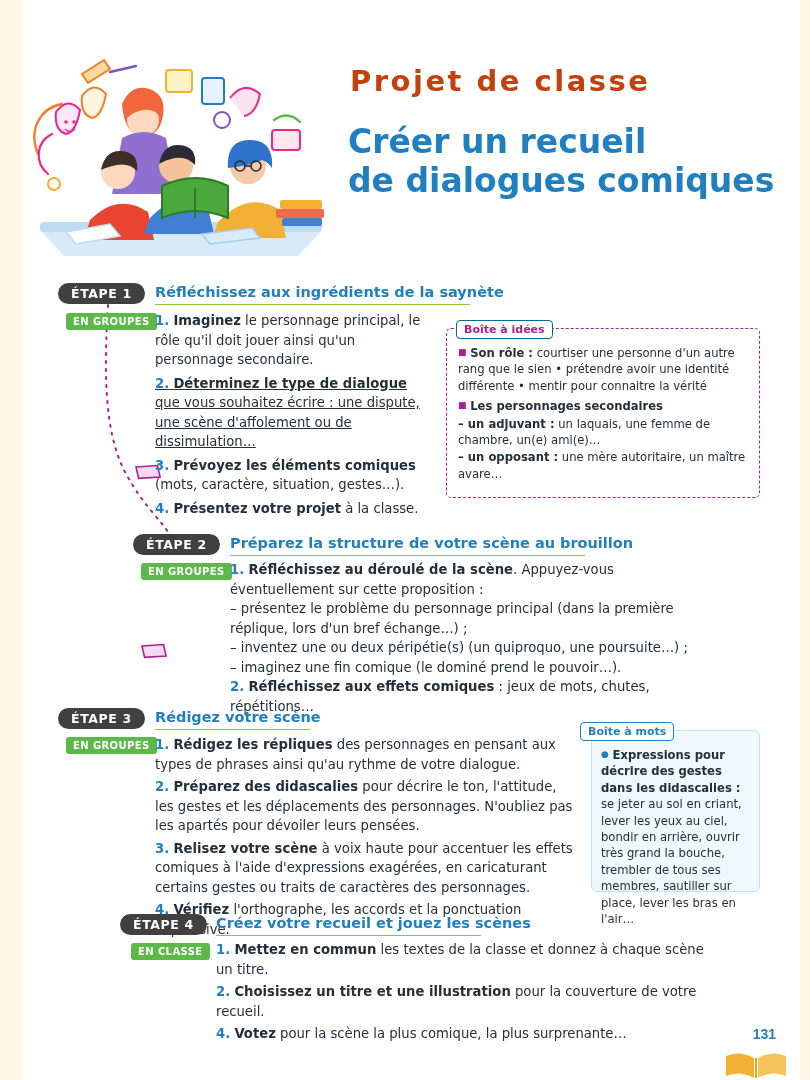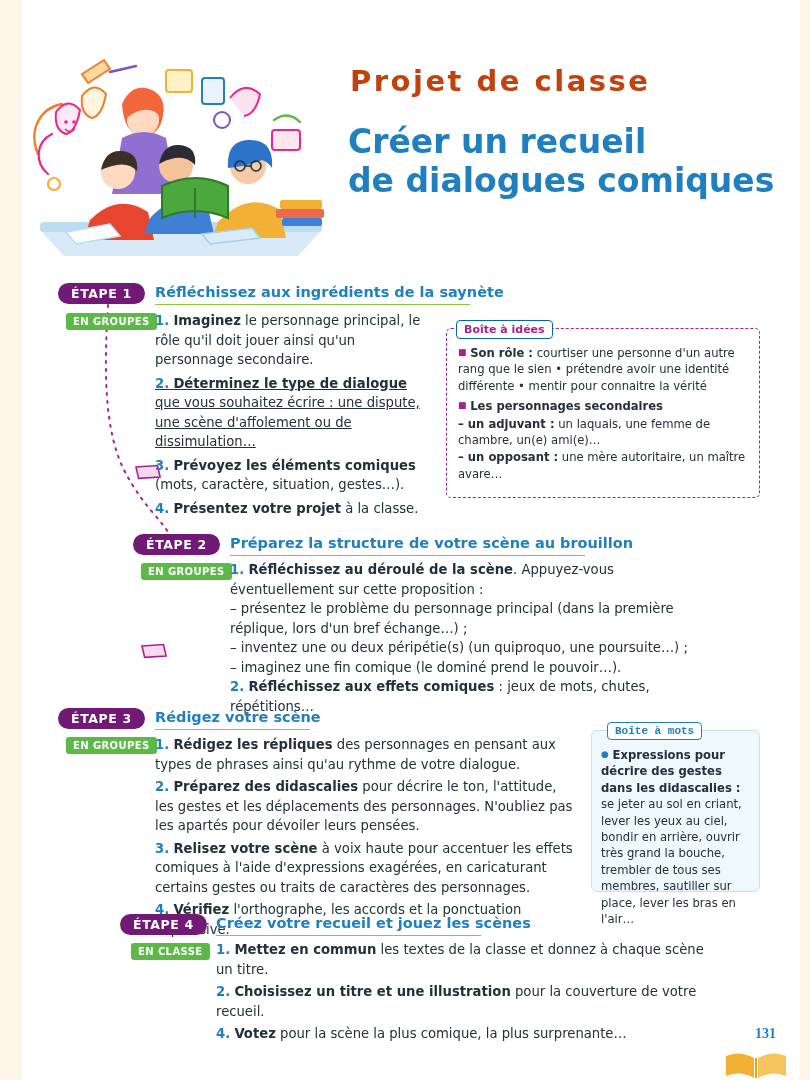--- a/index.html
+++ b/index.html
@@ -64,21 +64,21 @@
   .illus {
     position: absolute;
     left: 26px; top: 34px;
     width: 310px; height: 222px;
   }
 
   
   .step-badge {
     position: absolute;
     height: 21px;
-    background: #701a75;
+    background: #404040;
     color: #ffffff;
     border-radius: 11px;
     font-size: 12.5px;
     font-weight: bold;
     letter-spacing: 0.6px;
     display: flex;
     align-items: center;
     justify-content: center;
     padding: 0 13px;
     font-family: "DejaVu Sans", sans-serif;
@@ -175,21 +175,21 @@
     white-space: nowrap;
   }
 
   
   .page-number {
     position: absolute;
     right: 34px; bottom: 38px;
     font-size: 14px;
     font-weight: bold;
     color: #1f7fbf;
-    font-family: Liberation Serif, serif;
+    font-family: Liberation Sans, sans-serif;
   }
   .footer-book {
     position: absolute;
     right: 22px; bottom: 0px;
     width: 64px; height: 30px;
   }
   .dotted-path { position: absolute; left: 0; top: 0; pointer-events: none; }
 </style>
 </head>
 <body>
@@ -353,21 +353,21 @@
       <span class="num">3.</span>
       <b>Relisez votre scène</b><span> à voix haute pour accentuer les effets comiques à l'aide d'expressions exagérées, en caricaturant certains gestes ou traits de caractères des personnages.</span>
     </div>
     <div>
       <span class="num">4.</span>
       <b>Vérifiez</b><span> l'orthographe, les accords et la ponctuation expressive.</span>
     </div>
   </div>
 
   <div class="words-box" style="left:591px; top:730px; width:167px; height:160px;"></div>
-  <div class="words-label" style="left:607px; top:722px;font-family:Liberation Mono, monospace;">Boîte à mots</div>
+  <div class="words-label" style="left:580px; top:722px;">Boîte à mots</div>
   <div class="box-body" style="position:absolute; left:601px; top:746px; width:150px;">
     <span class="bullet-blue">●</span>
     <b>Expressions pour décrire des gestes dans les didascalies :</b><span> se jeter au sol en criant, lever les yeux au ciel, bondir en arrière, ouvrir très grand la bouche, trembler de tous ses membres, sautiller sur place, lever les bras en l'air…</span>
   </div>
 
   <div class="step-badge" style="left:120px; top:914px;">ÉTAPE 4</div>
   <div class="step-heading" style="left:216px; top:915px;">Créez votre recueil et jouez les scènes</div>
   <div class="step-rule" style="left:216px; top:935px; width:265px;"></div>
   <div class="group-badge" style="left:131px; top:943px;">EN CLASSE</div>
 

